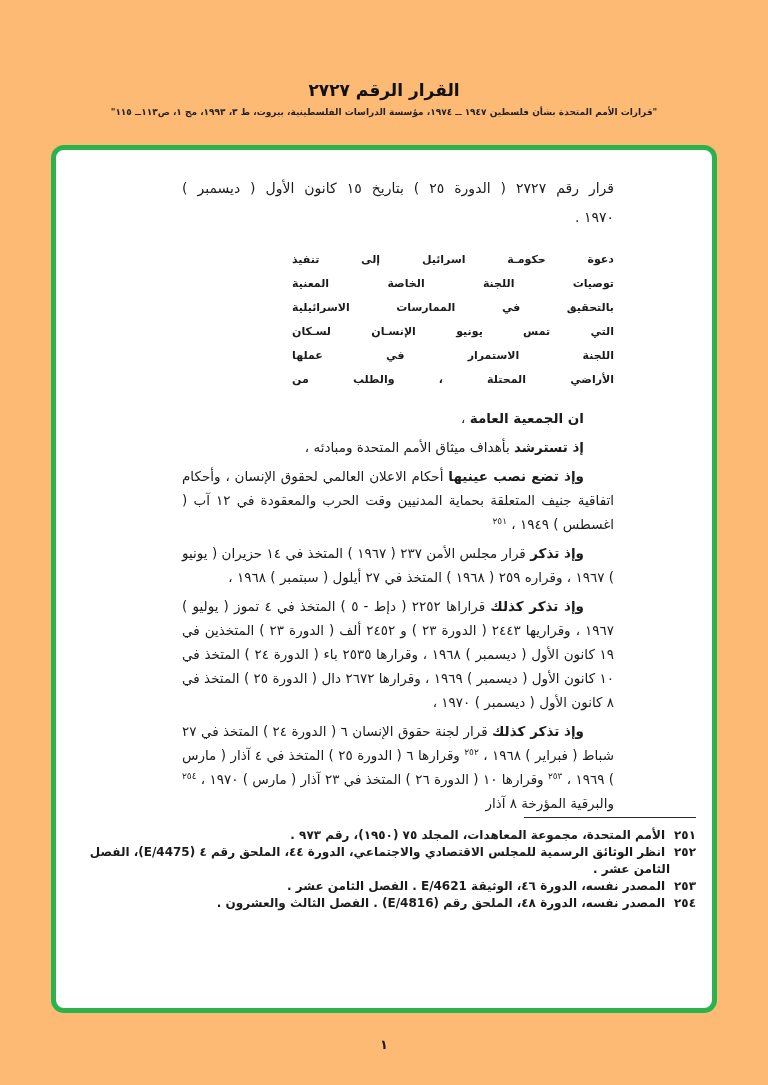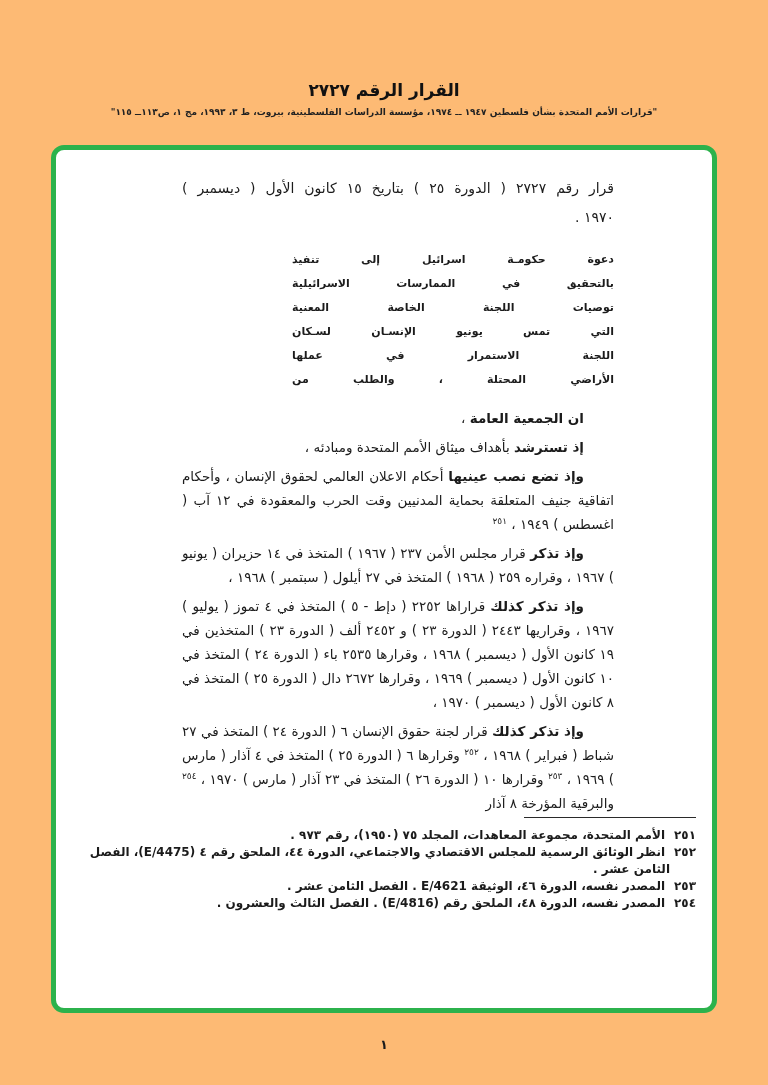--- a/index.html
+++ b/index.html
@@ -92,22 +92,22 @@
   </header>
 
   <div class="frame" style="border-color: rgb(44, 178, 76);">
     <div class="text-col">
       <div class="heading" id="heading">
           <div class="line">قرار رقم ٢٧٢٧ ( الدورة ٢٥ ) بتاريخ ١٥ كانون الأول ( ديسمبر )</div>
           <div class="line">١٩٧٠ .</div>
         </div>
       <div class="summary" id="summary">
           <div class="line">دعوة حكومـة اسرائيل إلى تنفيذ</div>
+          <div class="line">توصيات اللجنة الخاصة المعنية</div>
           <div class="line">بالتحقيق في الممارسات الاسرائيلية</div>
-          <div class="line">توصيات اللجنة الخاصة المعنية</div>
           <div class="line">التي تمس يونيو الإنسـان لسـكان</div>
           <div class="line">اللجنة الاستمرار في عملها</div>
           <div class="line">الأراضي المحتلة ، والطلب من</div>
         </div>
       <div class="paras" id="paragraphs">
           <p class="para"><b>ان الجمعية العامة</b><span> ،</span></p>
           <p class="para"><b>إذ تسترشد</b><span> بأهداف ميثاق الأمم المتحدة ومبادئه ،</span></p>
           <p class="para"><b>وإذ تضع نصب عينيها</b><span> أحكام الاعلان العالمي لحقوق الإنسان ، وأحكام اتفاقية جنيف المتعلقة بحماية المدنيين وقت الحرب والمعقودة في ١٢ آب ( اغسطس ) ١٩٤٩ ، </span><sup class="fn-ref">٢٥١</sup></p>
           <p class="para"><b>وإذ تذكر</b><span> قرار مجلس الأمن ٢٣٧ ( ١٩٦٧ ) المتخذ في ١٤ حزيران ( يونيو ) ١٩٦٧ ، وقراره ٢٥٩ ( ١٩٦٨ ) المتخذ في ٢٧ أيلول ( سبتمبر ) ١٩٦٨ ،</span></p>
           <p class="para"><b>وإذ تذكر كذلك</b><span> قراراها ٢٢٥٢ ( دإط - ٥ ) المتخذ في ٤ تموز ( يوليو ) ١٩٦٧ ، وقراريها ٢٤٤٣ ( الدورة ٢٣ ) و ٢٤٥٢ ألف ( الدورة ٢٣ ) المتخذين في ١٩ كانون الأول ( ديسمبر ) ١٩٦٨ ، وقرارها ٢٥٣٥ باء ( الدورة ٢٤ ) المتخذ في ١٠ كانون الأول ( ديسمبر ) ١٩٦٩ ، وقرارها ٢٦٧٢ دال ( الدورة ٢٥ ) المتخذ في ٨ كانون الأول ( ديسمبر ) ١٩٧٠ ،</span></p>

